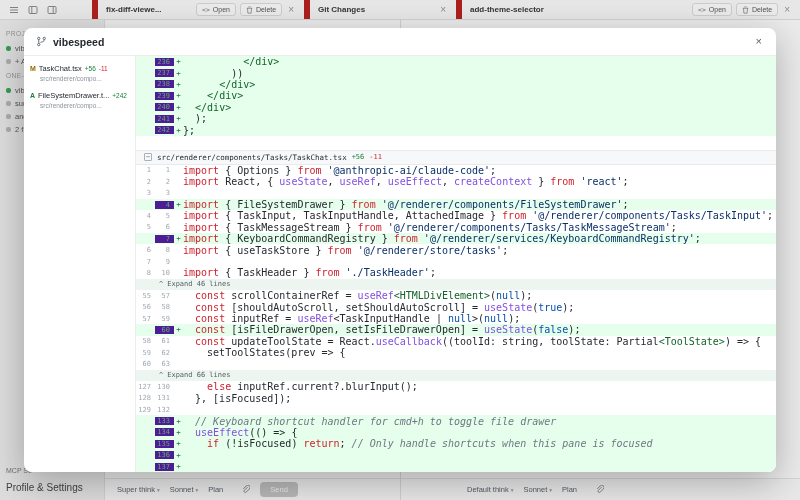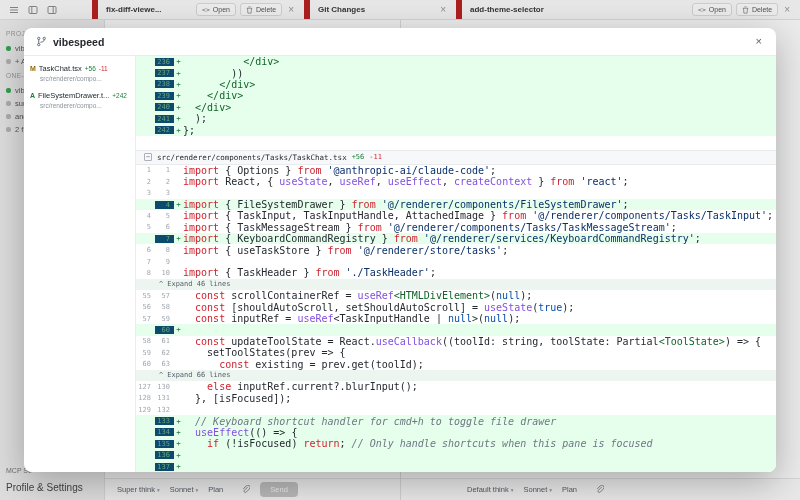--- a/index.html
+++ b/index.html
@@ -53,21 +53,21 @@
 .fname{font-size:7.5px;color:#24292f;white-space:nowrap;overflow:hidden;flex-shrink:1}
 .fadds{font-size:6.5px;color:#1a7f37}
 .fdels{font-size:6.5px;color:#d1242f}
 .fpath{font-size:6.5px;color:#8b949e;margin:2px 0 0 10px;white-space:nowrap;overflow:hidden}
 .diff{flex:1;overflow:hidden;font-family:"DejaVu Sans Mono",monospace;background:#fff}
 .d-row{display:flex;align-items:center;height:11.4px}
 .gut{width:19px;flex-shrink:0;text-align:right;padding-right:4px;font-size:7px;color:#a0a8b0}
 .mark{width:9px;flex-shrink:0;font-size:7.5px;color:#1a7f37;text-align:center}
 .code{flex:1;font-size:10px;color:#24292f;white-space:pre;overflow:hidden}
 .d-addrow{background:#e6ffec}
-.d-addrow .gut{background:#0c4a6e;color:#69a377}
+.d-addrow .gut{background:#4c1d95;color:#69a377}
 .d-gap{height:14px}
 .d-file{height:15px;background:#f6f8fa;border-top:1px solid #e8eaed;border-bottom:1px solid #e8eaed;display:flex;align-items:center;gap:5px;padding-left:8px;font-size:7.5px;color:#24292f;cursor:pointer}
 .collapse-box{width:8px;height:8px;border:1px solid #a8b1ba;border-radius:1px;display:inline-flex;align-items:center;justify-content:center;font-size:7px;line-height:1;color:#6a737d;flex-shrink:0}
 .d-add-stat{color:#1a7f37;font-size:7px}
 .d-del-stat{color:#d1242f;font-size:7px}
 .d-expand{height:11.4px;background:#ecf5ef;display:flex;align-items:center;gap:4px;padding-left:23px;font-size:7px;color:#57606a;cursor:pointer}
 .d-exp-ic{font-size:7px;color:#57606a}
 .tk-k{color:#cf222e}
 .tk-s{color:#0a3069}
 .tk-f{color:#8250df}
@@ -386,38 +386,38 @@
         <div class="d-row">
           <span class="gut">57</span>
           <span class="gut">59</span>
           <span class="mark"></span>
           <span class="code">  <span class="tk-k">const</span> inputRef = <span class="tk-f">useRef</span>&lt;TaskInputHandle | <span class="tk-b">null</span>&gt;(<span class="tk-b">null</span>);</span>
         </div>
         <div class="d-row d-addrow">
           <span class="gut"></span>
           <span class="gut">60</span>
           <span class="mark">+</span>
+          <span class="code">  <span class="tk-k">const</span> [isFileDrawerOpen, setIsFileDrawerOpen] = <span class="tk-f">useState</span>(<span class="tk-b">false</span>);</span>
         </div>
         <div class="d-row">
           <span class="gut">58</span>
           <span class="gut">61</span>
           <span class="mark"></span>
           <span class="code">  <span class="tk-k">const</span> updateToolState = React.<span class="tk-f">useCallback</span>((toolId: string, toolState: Partial<span class="tk-t">&lt;ToolState&gt;</span>) =&gt; {</span>
         </div>
         <div class="d-row">
           <span class="gut">59</span>
           <span class="gut">62</span>
           <span class="mark"></span>
           <span class="code">    setToolStates(prev =&gt; {</span>
         </div>
         <div class="d-row">
           <span class="gut">60</span>
           <span class="gut">63</span>
           <span class="mark"></span>
-          <span class="code">      <span class="tk-k">const</span> existing = prev.get(toolId);</span>
         </div>
         <div class="d-expand">
           <span class="d-exp-ic">^</span>
           <span>Expand 66 lines</span>
         </div>
         <div class="d-row">
           <span class="gut">127</span>
           <span class="gut">130</span>
           <span class="mark"></span>
           <span class="code">    <span class="tk-k">else</span> inputRef.current?.blurInput();</span>

